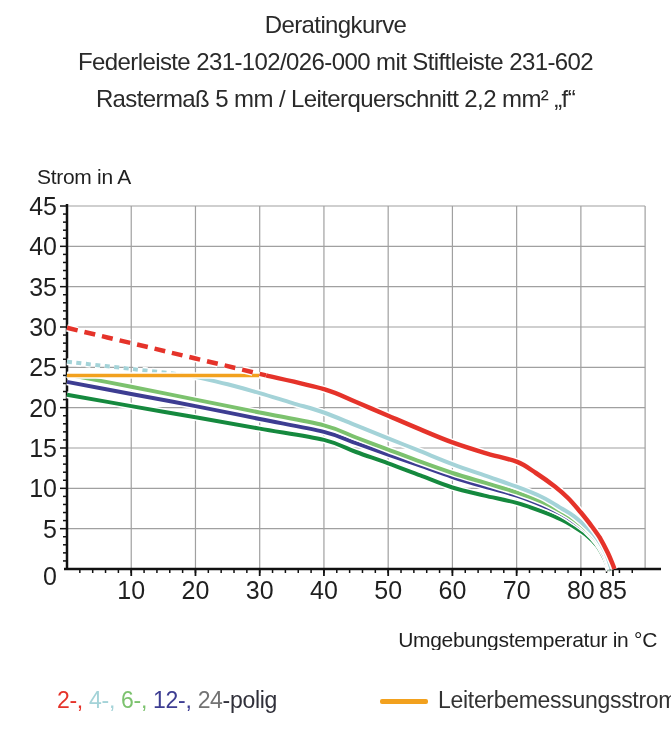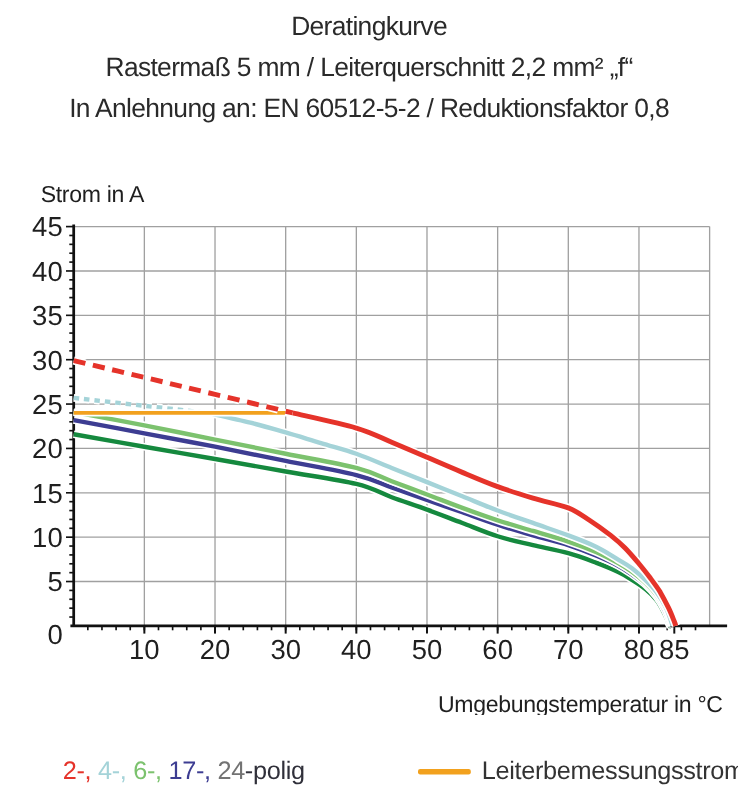--- a/index.html
+++ b/index.html
@@ -20,22 +20,22 @@
   .rated-swatch{display:inline-block;width:48px;height:4.5px;border-radius:2px;margin-right:10px;margin-top:2px;}
   .rated-label{font-size:23px;letter-spacing:-0.3px;color:#333333;}
 </style>
 </head>
 <body>
 
 <div id="page">
 
   <div class="title-block">
     <div class="title-line">Deratingkurve</div>
+    <div class="title-line">Federleiste 231-102/026-000 mit Stiftleiste 231-602</div>
     <div class="title-line">Rastermaß 5 mm / Leiterquerschnitt 2,2 mm² „f“</div>
-    <div class="title-line">In Anlehnung an: EN 60512-5-2 / Reduktionsfaktor 0,8</div>
   </div>
 
   <svg id="chart-svg" width="671" height="500" viewBox="0 0 671 500">
       <g>
         <line x1="67" y1="378.6665" x2="645.115" y2="378.6665" stroke="#a0a0a0" stroke-width="1.2"></line>
         <line x1="67" y1="338.33299999999997" x2="645.115" y2="338.33299999999997" stroke="#a0a0a0" stroke-width="1.2"></line>
         <line x1="67" y1="297.9995" x2="645.115" y2="297.9995" stroke="#a0a0a0" stroke-width="1.2"></line>
         <line x1="67" y1="257.666" x2="645.115" y2="257.666" stroke="#a0a0a0" stroke-width="1.2"></line>
         <line x1="67" y1="217.33249999999998" x2="645.115" y2="217.33249999999998" stroke="#a0a0a0" stroke-width="1.2"></line>
         <line x1="67" y1="176.99899999999997" x2="645.115" y2="176.99899999999997" stroke="#a0a0a0" stroke-width="1.2"></line>
@@ -190,20 +190,20 @@
         <path d="M189.0,225.4C195.5,226.9 215.8,231.3 227.6,234.3C239.4,237.2 249.0,240.1 259.7,243.1C270.4,246.2 281.1,249.6 291.8,252.8C302.5,256.1 313.2,258.7 323.9,262.5C334.6,266.3 345.4,271.1 356.1,275.4C366.8,279.7 377.5,284.0 388.2,288.3C398.9,292.6 409.6,296.9 420.3,301.2C431.0,305.5 441.7,310.1 452.4,314.1C463.1,318.2 473.8,321.7 484.5,325.4C495.2,329.2 507.0,333.1 516.6,336.7C526.3,340.3 534.8,343.6 542.3,347.2C549.8,350.8 556.3,355.3 561.6,358.5C567.0,361.7 570.2,363.3 574.5,366.6C578.7,369.8 583.6,374.2 587.3,377.9C591.1,381.5 593.9,384.3 596.9,388.3C599.9,392.4 603.0,397.5 605.3,402.1C607.5,406.6 609.5,412.9 610.4,415.8C611.4,418.6 611.0,418.5 611.1,419.0" fill="none" stroke-linecap="butt" stroke-linejoin="round" stroke="#a4d3d8" stroke-width="4"></path>
         <path d="M67.0,225.4C100.2,225.4 232.9,225.4 266.1,225.4" fill="none" stroke-linecap="butt" stroke-linejoin="round" stroke="#ffffff" stroke-width="6.5"></path>
         <path d="M67.0,225.4C100.2,225.4 232.9,225.4 266.1,225.4" fill="none" stroke-linecap="butt" stroke-linejoin="round" stroke="#f2a11e" stroke-width="3.5"></path>
         <path d="M67.0,177.8C77.7,180.4 109.8,188.0 131.2,193.1C152.6,198.2 173.0,203.1 195.5,208.5C218.0,213.8 254.4,222.6 266.1,225.4" fill="none" stroke-linecap="butt" stroke-linejoin="round" stroke-dasharray="11 7" stroke="#ffffff" stroke-width="7.5"></path>
         <path d="M67.0,177.8C77.7,180.4 109.8,188.0 131.2,193.1C152.6,198.2 173.0,203.1 195.5,208.5C218.0,213.8 254.4,222.6 266.1,225.4" fill="none" stroke-linecap="butt" stroke-linejoin="round" stroke-dasharray="11 7" stroke="#e5332a" stroke-width="4.5"></path>
         <path d="M266.1,225.4C275.8,227.7 309.0,234.7 323.9,239.1C338.9,243.5 345.4,247.6 356.1,252.0C366.8,256.5 377.5,261.2 388.2,265.7C398.9,270.3 409.6,275.0 420.3,279.4C431.0,283.9 441.7,288.5 452.4,292.4C463.1,296.3 473.8,299.6 484.5,302.8C495.2,306.1 508.1,308.4 516.6,311.7C525.2,315.1 529.5,318.8 535.9,323.0C542.3,327.2 549.8,332.6 555.2,336.7C560.5,340.9 563.8,343.7 568.0,348.0C572.3,352.3 577.1,358.1 580.9,362.5C584.6,367.0 587.3,370.3 590.5,374.6C593.7,378.9 597.3,383.6 600.2,388.3C603.0,393.1 605.7,398.4 607.9,402.9C610.0,407.3 611.9,412.3 613.0,415.0C614.1,417.7 614.1,418.3 614.3,419.0" fill="none" stroke-linecap="butt" stroke-linejoin="round" stroke="#ffffff" stroke-width="7.5"></path>
         <path d="M266.1,225.4C275.8,227.7 309.0,234.7 323.9,239.1C338.9,243.5 345.4,247.6 356.1,252.0C366.8,256.5 377.5,261.2 388.2,265.7C398.9,270.3 409.6,275.0 420.3,279.4C431.0,283.9 441.7,288.5 452.4,292.4C463.1,296.3 473.8,299.6 484.5,302.8C495.2,306.1 508.1,308.4 516.6,311.7C525.2,315.1 529.5,318.8 535.9,323.0C542.3,327.2 549.8,332.6 555.2,336.7C560.5,340.9 563.8,343.7 568.0,348.0C572.3,352.3 577.1,358.1 580.9,362.5C584.6,367.0 587.3,370.3 590.5,374.6C593.7,378.9 597.3,383.6 600.2,388.3C603.0,393.1 605.7,398.4 607.9,402.9C610.0,407.3 611.9,412.3 613.0,415.0C614.1,417.7 614.1,418.3 614.3,419.0" fill="none" stroke-linecap="butt" stroke-linejoin="round" stroke="#e5332a" stroke-width="4.5"></path>
       </g>
     </svg>
 
-  <div class="legend-left"><span style="color: rgb(229, 51, 42);">2-, </span><span style="color: rgb(164, 211, 216);">4-, </span><span style="color: rgb(124, 194, 110);">6-, </span><span style="color: rgb(61, 61, 146);">17-, </span><span style="color: #737373;">24</span><span>-polig</span></div>
+  <div class="legend-left"><span style="color: rgb(229, 51, 42);">2-, </span><span style="color: rgb(164, 211, 216);">4-, </span><span style="color: rgb(124, 194, 110);">6-, </span><span style="color: rgb(61, 61, 146);">12-, </span><span style="color: #737373;">24</span><span>-polig</span></div>
 
   <div class="legend-right">
     <span class="rated-swatch" style="background: rgb(242, 161, 30);"></span>
     <span class="rated-label">Leiterbemessungsstrom</span>
   </div>
 
 </div>
 
 </body></html>

